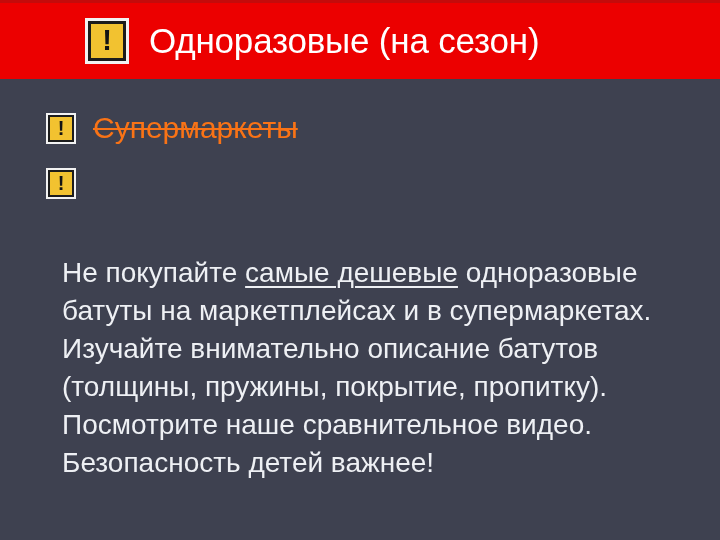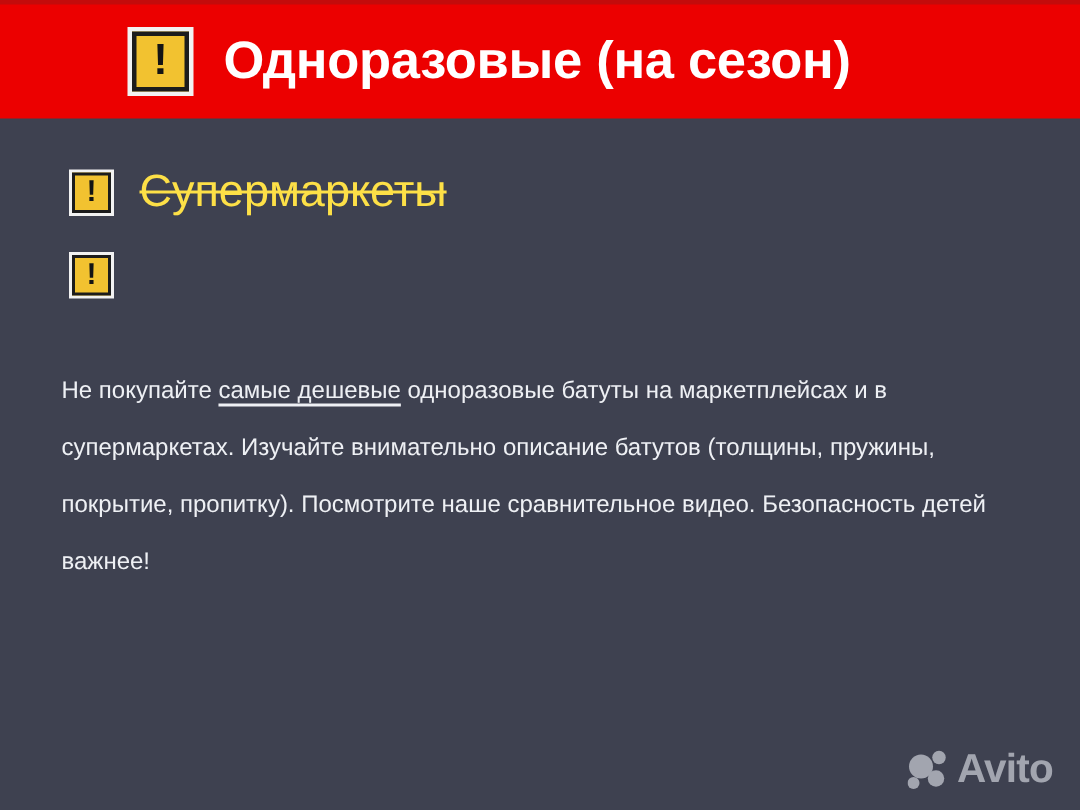--- a/index.html
+++ b/index.html
@@ -80,56 +80,56 @@
     box-shadow: 0 0 0 2px #f2f2f2;
   }
   .warn-icon.small .bang {
     font-size: 20px;
     padding-bottom: 1px;
   }
 
   .header-title {
     color: #ffffff;
     font-size: 35px;
-    font-weight: bold;
+    font-weight: normal;
     letter-spacing: -0.2px;
     margin-left: 23px;
     white-space: nowrap;
   }
 
   
   .bullet-list {
     position: absolute;
     left: 48px;
     top: 108px;
     width: 620px;
   }
   .bullet-row {
     display: flex;
     align-items: center;
     height: 40px;
     margin-bottom: 15px;
   }
   .bullet-label {
-    color: #fde047;
+    color: #f97316;
     font-size: 30px;
     margin-left: 19px;
     text-decoration: line-through;
     text-decoration-thickness: 2px;
     white-space: nowrap;
   }
 
   
   .body-copy {
     position: absolute;
-    left: 41px;
+    left: 62px;
     top: 226px;
     width: 640px;
     color: #eef0f4;
-    font-size: 16px;
+    font-size: 28px;
     line-height: 38px;
   }
   .body-copy .emph {
     text-decoration: underline;
     text-decoration-thickness: 2px;
     text-underline-offset: 4px;
   }
 
   
   .watermark {
@@ -177,25 +177,14 @@
         <span class="bang">!</span>
       </span>
     </div>
 
   </div>
 
   <p class="body-copy">
     <span>Не покупайте </span><span class="emph">самые дешевые</span><span> одноразовые батуты на маркетплейсах и в супермаркетах. Изучайте внимательно описание батутов (толщины, пружины, покрытие, пропитку). Посмотрите наше сравнительное видео. Безопасность детей важнее!</span>
   </p>
 
-  <div class="watermark">
-    <span>
-      <svg width="30" height="26" viewBox="0 0 30 26" aria-hidden="true">
-        <circle cx="9" cy="11" r="8" fill="#c9ccd4"></circle>
-        <circle cx="21" cy="5" r="4.5" fill="#c9ccd4"></circle>
-        <circle cx="4" cy="22" r="4" fill="#c9ccd4"></circle>
-        <circle cx="19" cy="19" r="5.5" fill="#c9ccd4"></circle>
-      </svg>
-    </span>
-    <span class="watermark-text">Avito</span>
-  </div>
 
 </div>
 
 </body></html>

